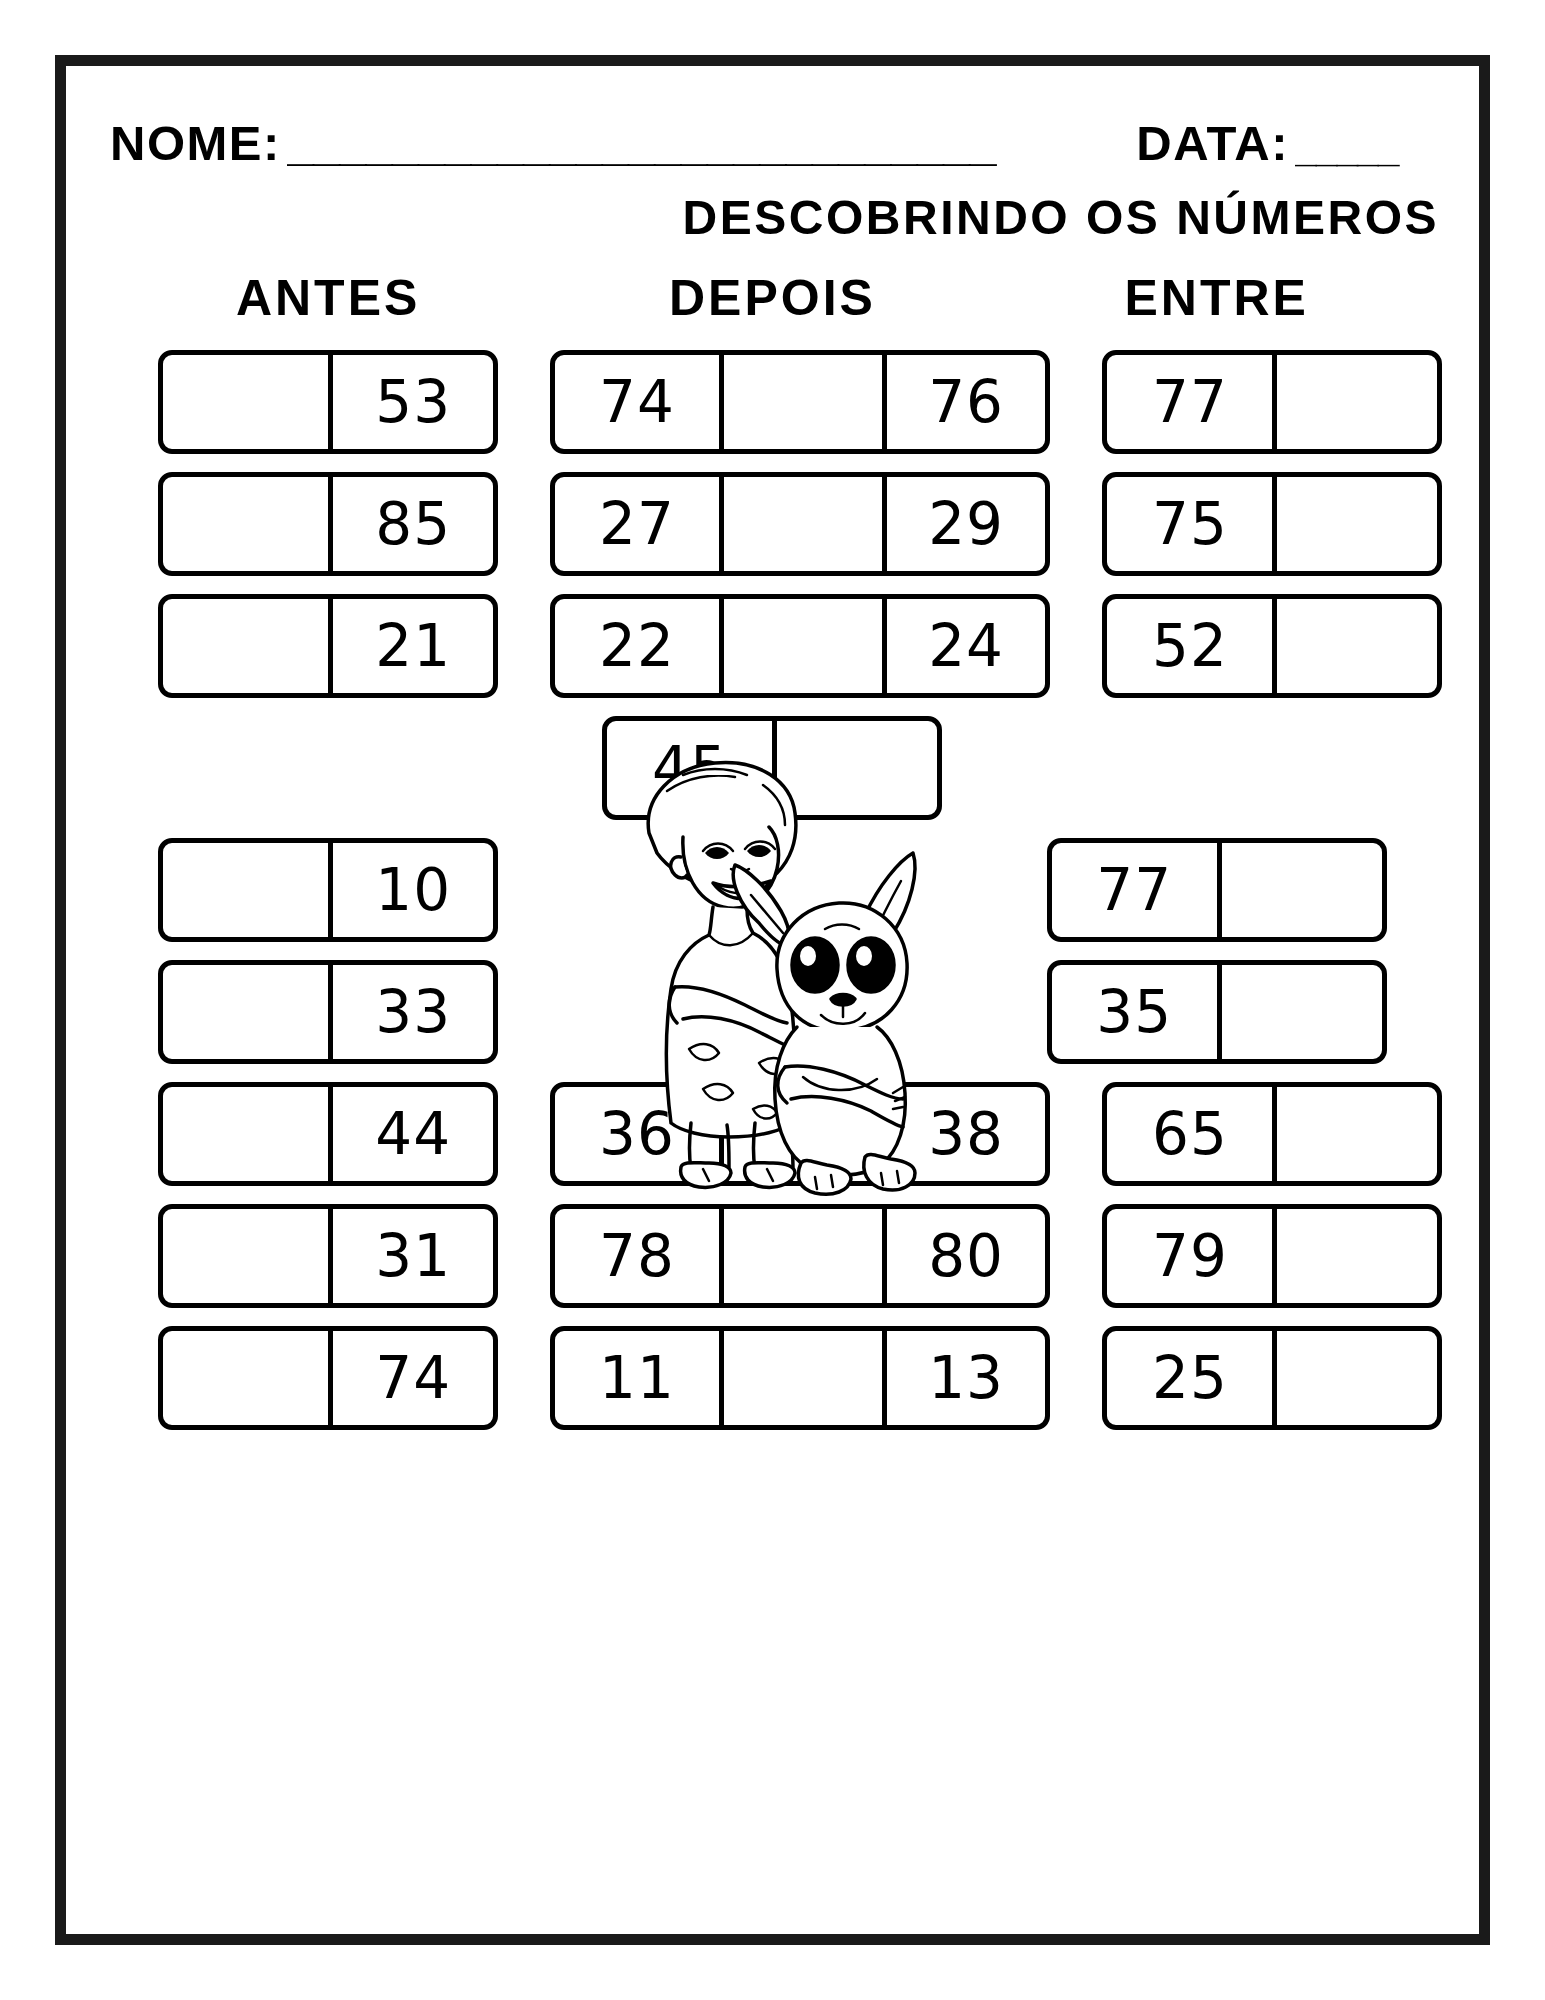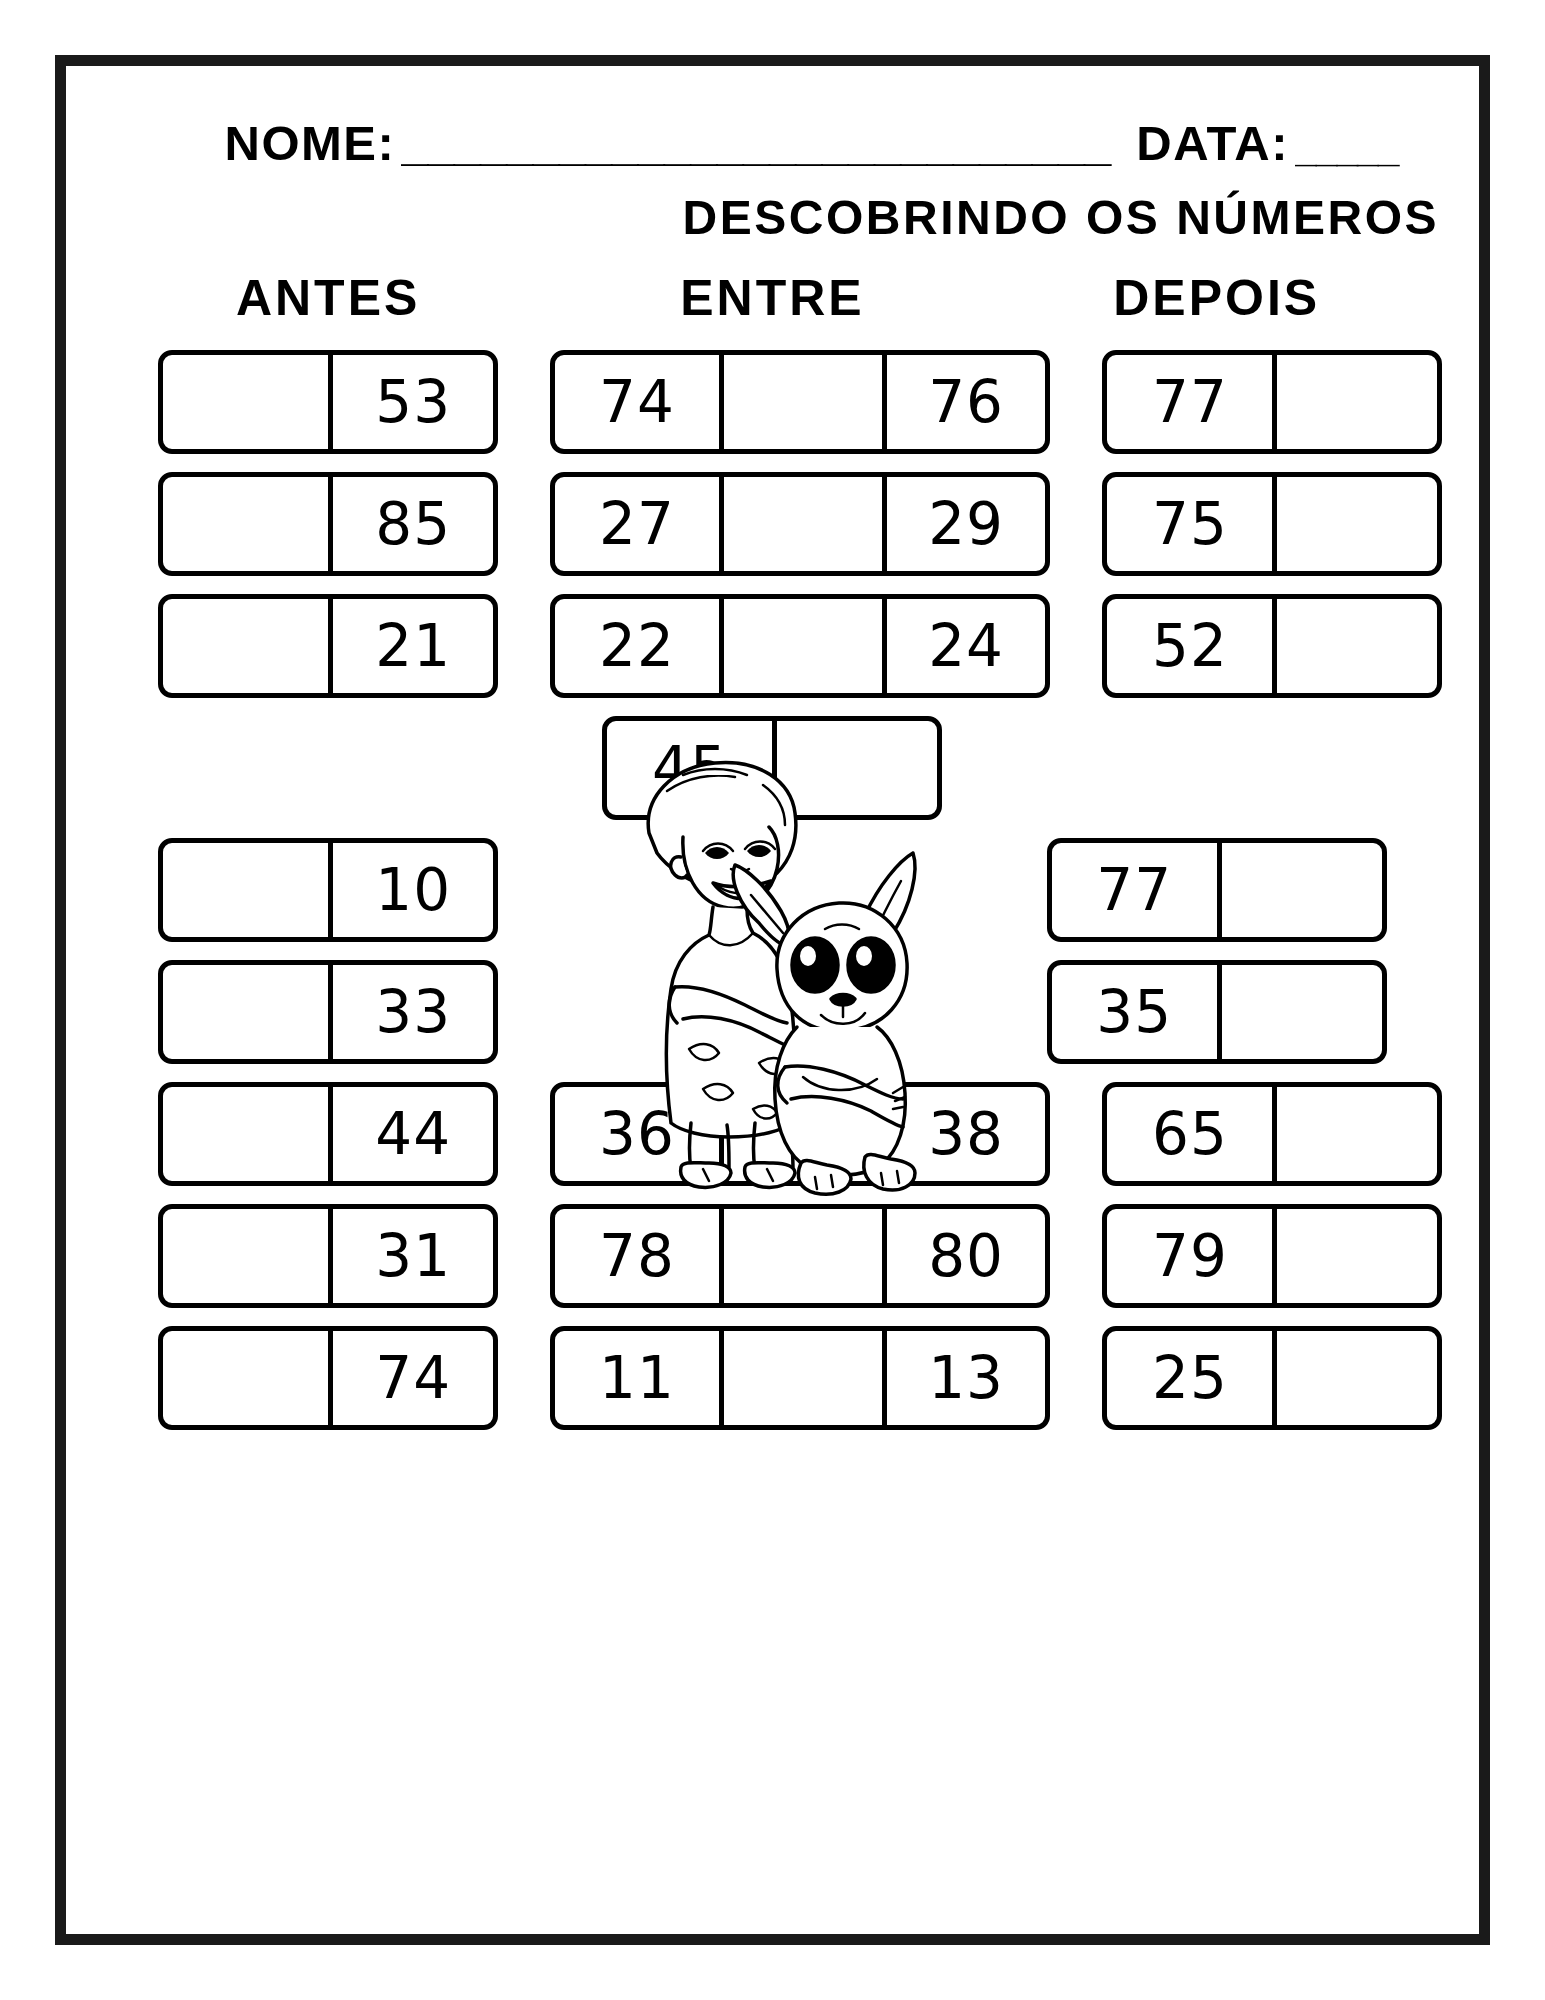--- a/index.html
+++ b/index.html
@@ -27,21 +27,21 @@
     height: 100%;
     box-sizing: border-box;
     border: 11px solid #1a1a1a;
     padding: 28px 40px 30px 40px;
   }
 
   
   .name-row {
     display: flex;
     align-items: flex-end;
-    justify-content: flex-end;
+    justify-content: space-between;
     height: 74px;
     padding: 0 4px;
   }
   .name-label, .date-label {
     font-size: 49px;
     font-weight: 700;
     letter-spacing: 1.5px;
     white-space: nowrap;
     line-height: 1;
   }
@@ -173,22 +173,22 @@
       <div class="date-group">
         <span class="date-label">DATA:</span>
         <span class="date-line">_____</span>
       </div>
     </div>
 
     <div class="worksheet-title">DESCOBRINDO OS NÚMEROS</div>
 
     <div class="col-headers">
       <div class="col-head antes">ANTES</div>
+      <div class="col-head depois">DEPOIS</div>
       <div class="col-head entre">ENTRE</div>
-      <div class="col-head depois">DEPOIS</div>
     </div>
 
     <div class="grid">
 
       <div class="row">
         <div class="col-antes">
           <div class="cell-group pair">
             <div class="box"></div>
             <div class="box">53</div>
           </div>

